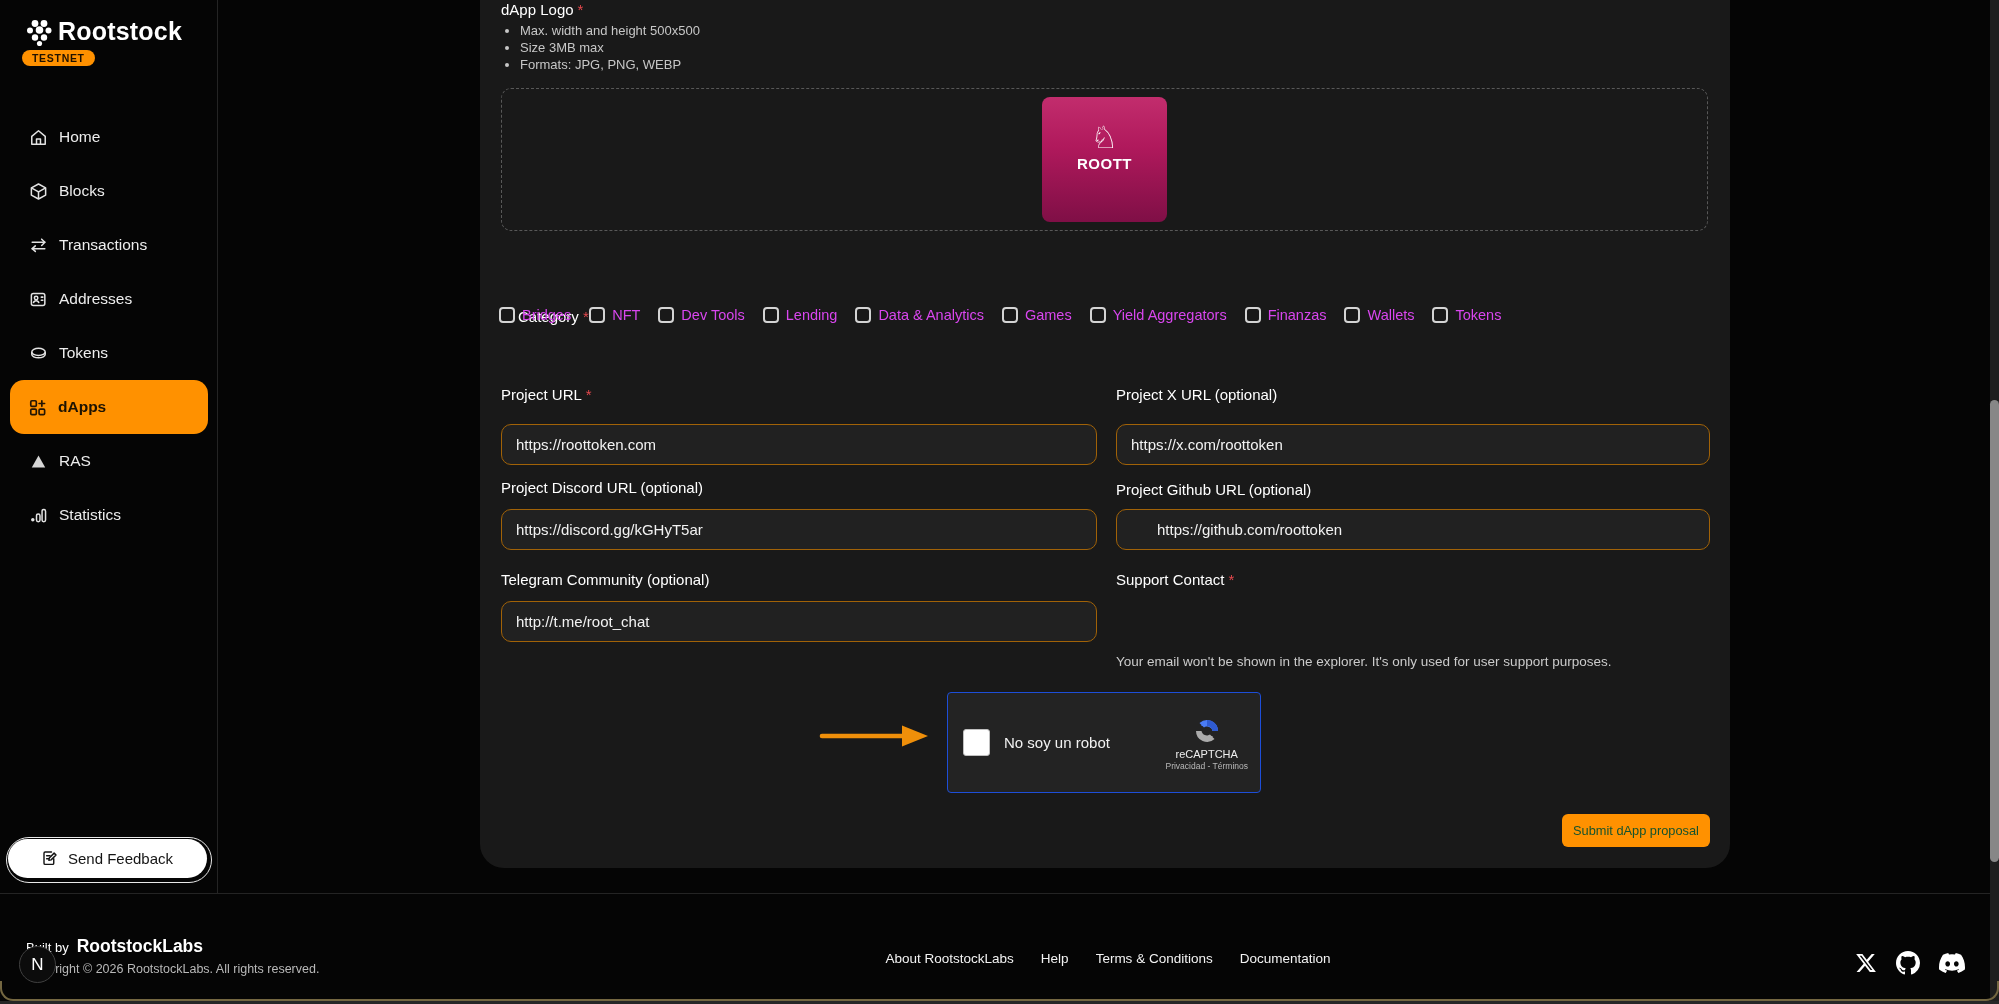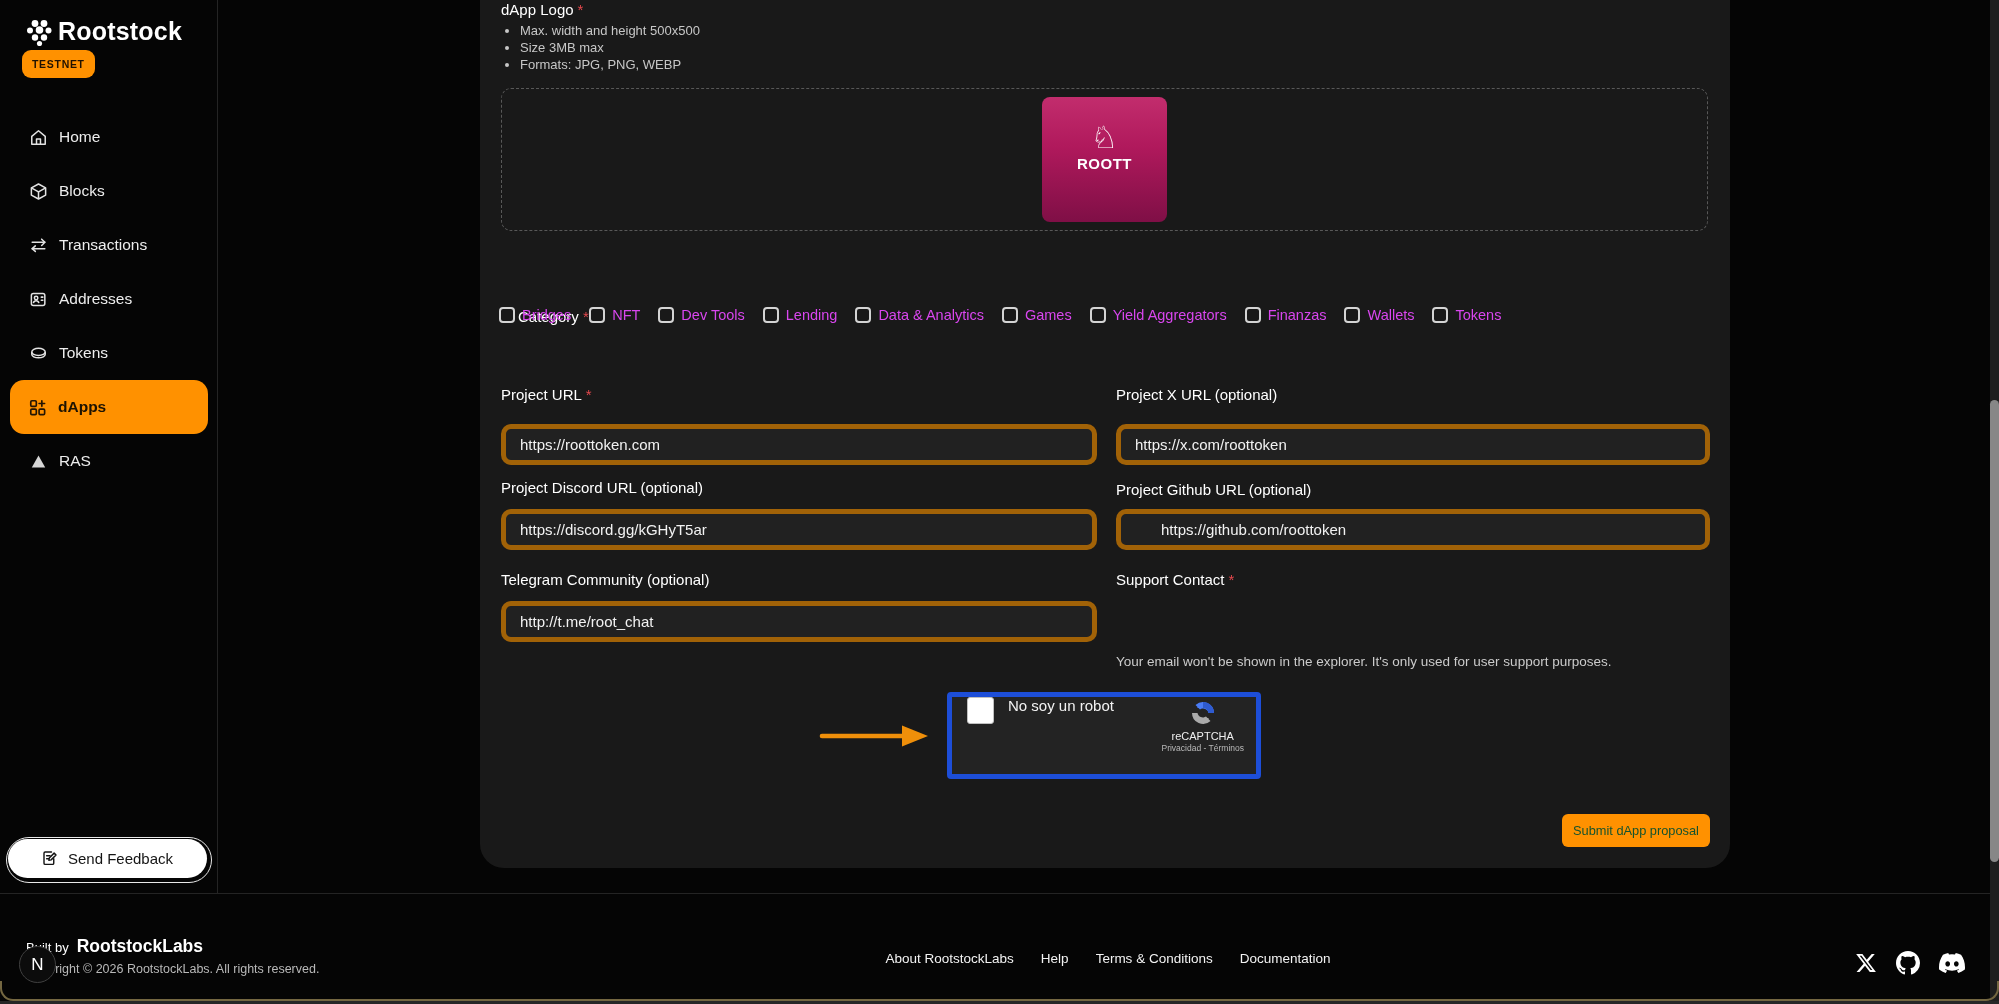--- a/index.html
+++ b/index.html
@@ -6,21 +6,21 @@
   html,body { width:1999px; height:1004px; background:#050505; overflow:hidden;
     font-family:"Liberation Sans", sans-serif; }
   .page { position:relative; width:1999px; height:1004px; }
 
   
   .sidebar { position:absolute; left:0; top:0; width:218px; height:893px;
     background:#050505; border-right:1px solid #242424; }
   .brand { position:absolute; left:25px; top:17px; display:flex; align-items:center; gap:5px; }
   .brand-name { font-size:25px; font-weight:700; color:#fff; letter-spacing:.2px; }
   .badge { position:absolute; left:22px; top:50px; background:#FF9100; color:#201200;
-    font-size:10.5px; font-weight:700; letter-spacing:.7px; padding:8px 10px; border-radius:9px; }
+    font-size:10.5px; font-weight:700; letter-spacing:.7px; padding:2px 10px; border-radius:9px; }
   .nav { position:absolute; left:10px; top:110px; width:198px; }
   .nav-item { height:54px; display:flex; align-items:center; padding-left:19px; gap:11px;
     color:#ededed; font-size:15.5px; border-radius:14px; cursor:pointer; }
   .nav-item.active { background:#FF9100; color:#1d1302; font-weight:600;padding-left:18px; }
   .nav-item svg { flex:0 0 auto; }
   .feedback-ring { position:absolute; left:6px; top:837px; width:206px; height:46px;
     border:1.5px solid #e9e9e9; border-radius:23px; }
   .feedback { position:absolute; left:1.5px; top:1.5px; width:199px; height:39px; border-radius:20px;
     background:#fff; color:#141414; font-size:15px; font-weight:500; display:flex;
     align-items:center; justify-content:center; gap:9px; border:none; }
@@ -40,29 +40,29 @@
     display:flex; flex-direction:column; align-items:center; justify-content:center; color:#fff; }
   .tile-inner { transform:translateY(-13px); display:flex; flex-direction:column; align-items:center; }
   .knight { font-size:31px; line-height:30px; font-family:"DejaVu Sans", sans-serif; }
   .tile-name { font-size:15px; font-weight:700; letter-spacing:.5px; margin-top:3px; }
 
   #lbl-cat { left:518px; top:269px;margin-top:39px; }
   .cats { position:absolute; left:499px; top:307px; display:flex; gap:18px; align-items:center; }
   .cat { display:flex; align-items:center; gap:7px; color:#d946ef; font-size:14.5px; cursor:pointer; }
   .cb { width:16px; height:16px; border:2px solid #d4d4d4; border-radius:4px; flex:0 0 auto; }
 
-  .txt { position:absolute; height:41px; background:#212121; border:5px solid #a16207;
+  .txt { position:absolute; height:41px; background:#212121; border:1px solid #a16207;
     border-radius:10px; color:#f2f2f2; font-size:15px; padding:0 14px;
     font-family:"Liberation Sans", sans-serif; }
   .col1 { left:501px; width:596px; }
   .col2 { left:1116px; width:594px; }
   .note { position:absolute; left:1116px; top:654px; font-size:13.5px; color:#cbcbcb; }
 
-  .recaptcha { position:absolute; left:947px; top:692px; width:314px; height:87px;
-    background:#232323; border:5px solid #1d4ed8; border-radius:4px; display:flex; }
+  .recaptcha { position:absolute; left:947px; top:692px; width:314px; height:101px;
+    background:#232323; border:1px solid #1d4ed8; border-radius:4px; display:flex; align-items:center; }
   .rc-cb { width:27px; height:27px; background:#fff; border-radius:3px; margin-left:15px;
     border:1px solid #c0c0c0; flex:0 0 auto; }
   .rc-label { margin-left:14px; font-size:15px; color:#f2f2f2; }
   .rc-right { margin-left:auto; margin-right:12px; display:flex; flex-direction:column; align-items:center; }
   .rc-brand { font-size:11px; color:#eee; margin-top:1px; }
   .rc-privacy { font-size:8.5px; color:#b9b9b9; margin-top:1px; }
   .arrow { position:absolute; left:818px; top:721px; }
 
   .submit { position:absolute; left:1562px; top:814px; width:148px; height:33px; background:#FF9100;
     border:none; border-radius:6px; color:#14532d; font-size:12.8px; font-weight:500;
@@ -161,20 +161,28 @@
           <path d="M17.5 3.5 V10.5 M14 7 H21"></path>
         </svg>
         <span>dApps</span>
       </div>
       <div class="nav-item">
         <svg width="19" height="19" viewBox="0 0 24 24">
           <path d="M12 4.5 L20.5 19.5 H3.5 Z" fill="#d6d6d6"></path>
         </svg>
         <span>RAS</span>
       </div>
+      <div class="nav-item">
+        <svg width="19" height="19" viewBox="0 0 24 24" fill="none" stroke="#e3e3e3" stroke-width="1.9">
+          <circle cx="4.8" cy="17.5" r="2.2" fill="#e3e3e3" stroke="none"></circle>
+          <rect x="9.5" y="10" width="4.4" height="10" rx="2.2"></rect>
+          <rect x="16.5" y="4.5" width="4.4" height="15.5" rx="2.2"></rect>
+        </svg>
+        <span>Statistics</span>
+      </div>
     </nav>
 
     <div class="feedback-ring"></div>
     <button class="feedback" style="left:7.5px; top:838.5px;">
       <svg width="18" height="18" viewBox="0 0 24 24" fill="none" stroke="#141414" stroke-width="1.9" stroke-linecap="round" stroke-linejoin="round">
         <path d="M14 4 H5.5 C4.7 4 4 4.7 4 5.5 V19 C4 19.8 4.7 20.5 5.5 20.5 H15.5 C16.3 20.5 17 19.8 17 19 V13"></path>
         <path d="M7.5 9 H12 M7.5 13 H10.5"></path>
         <path d="M13.5 14.5 L20 8 L17.5 5.5 L11 12 L10.5 15 Z"></path>
       </svg>
       <span>Send Feedback</span>

